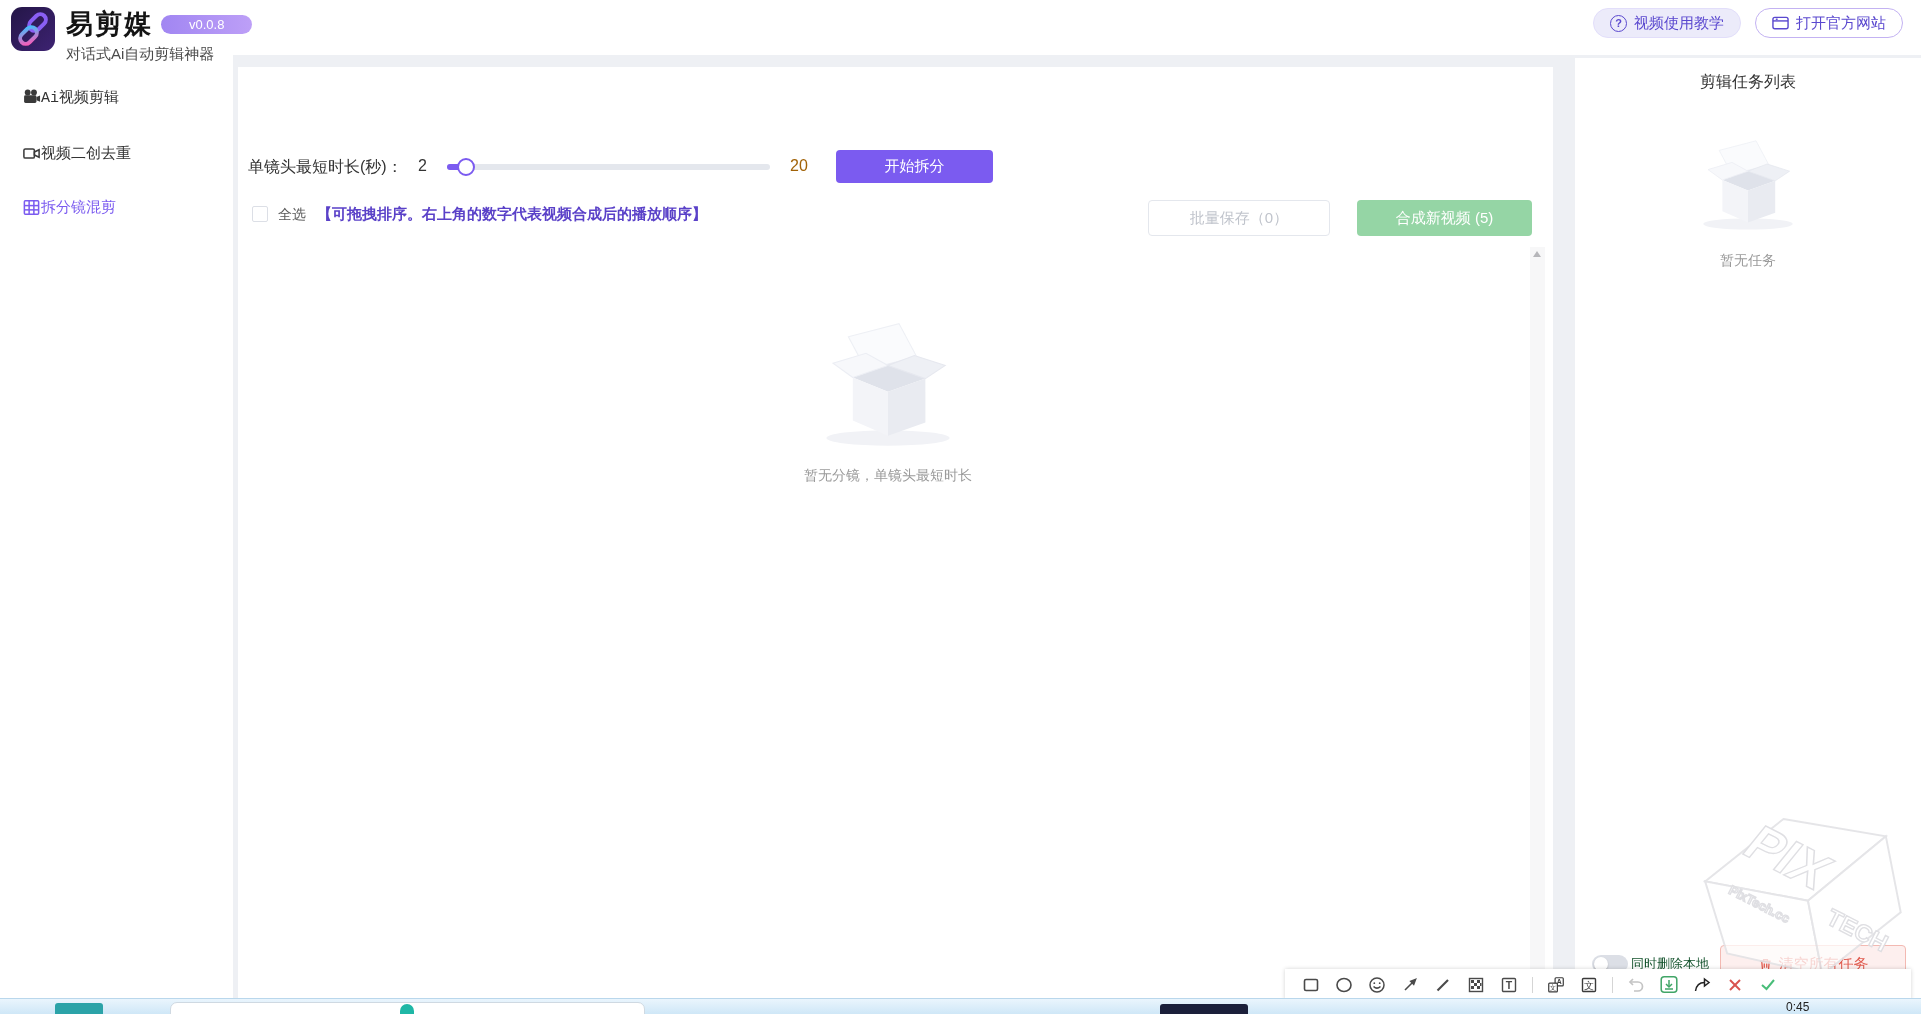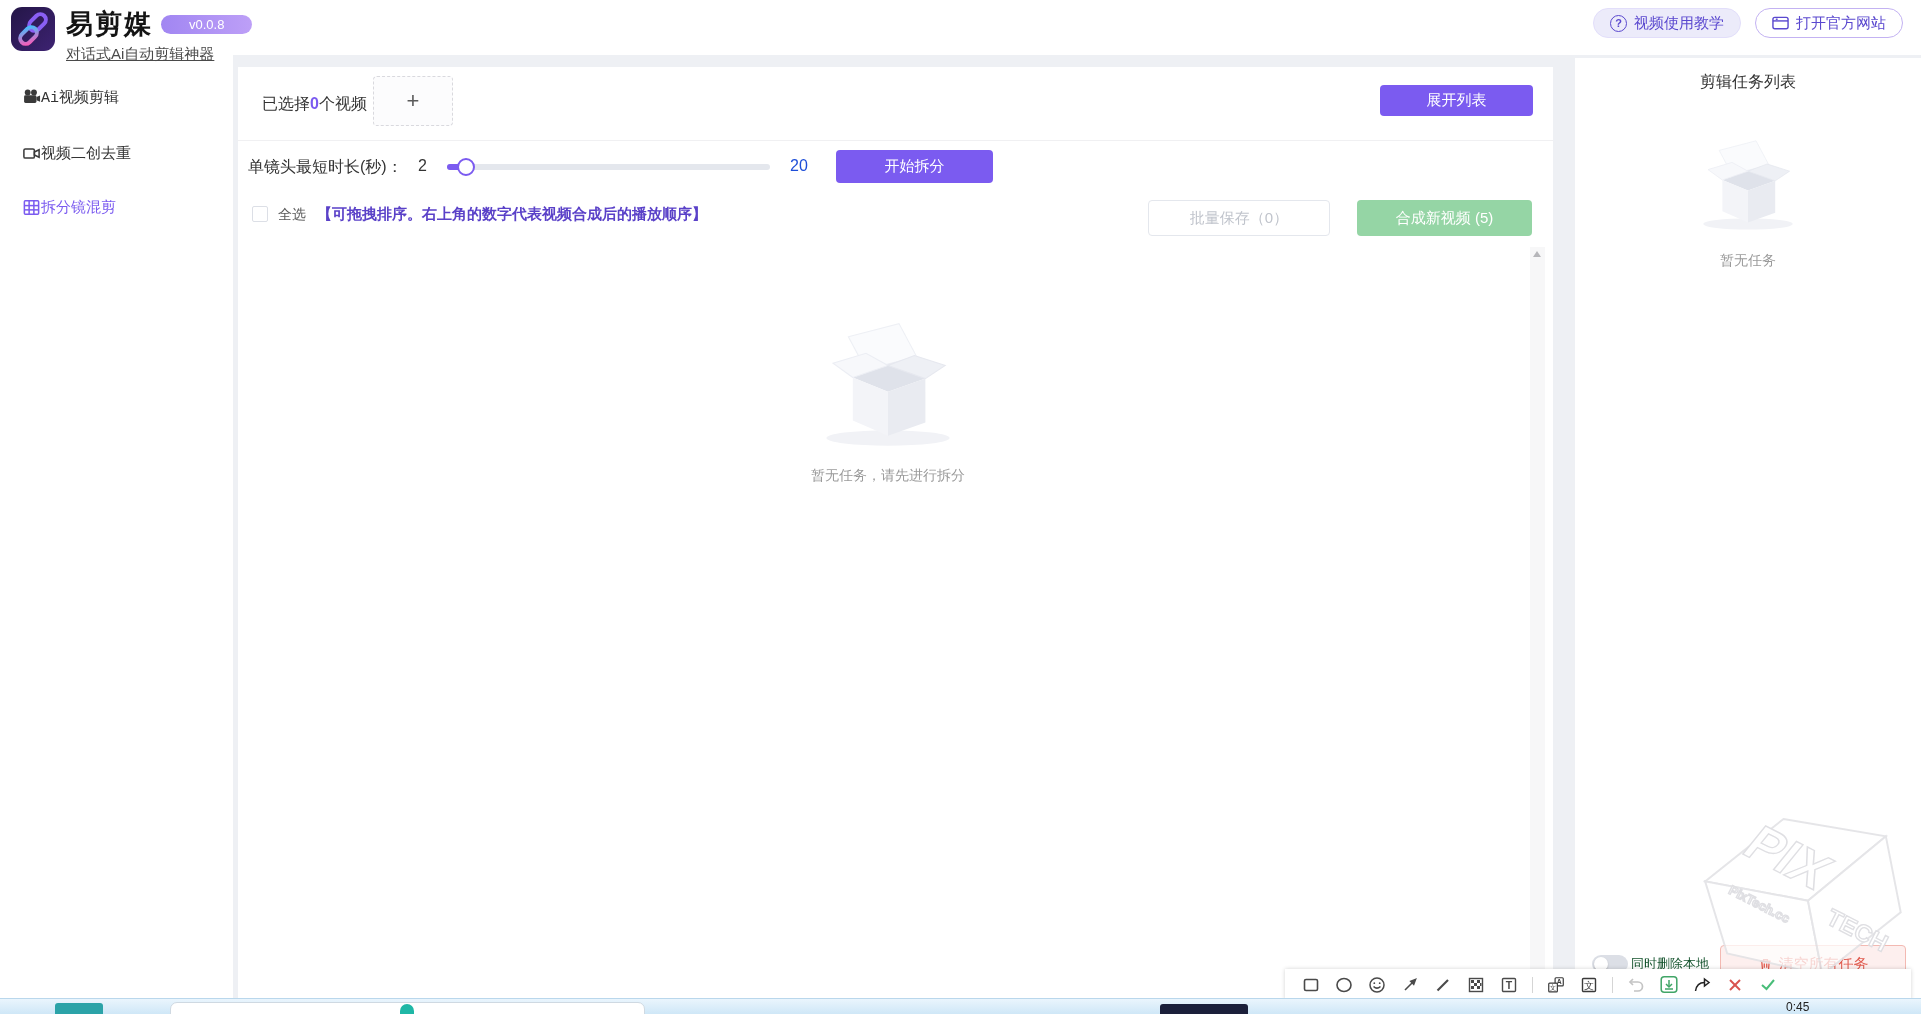--- a/index.html
+++ b/index.html
@@ -8,21 +8,21 @@
   .abs { position:absolute; }
 
   
   .header { left:0; top:0; width:1921px; height:55px; background:#fff; z-index:2; }
   .logo-block { left:10px; top:6px; display:flex; align-items:flex-start; }
   .logo-icon { width:46px; height:46px; border-radius:11px; }
   .logo-texts { margin-left:10px; }
   .logo-line1 { display:flex; align-items:center; }
   .app-title { font-size:27px; font-weight:bold; color:#141414; letter-spacing:2px; }
   .ver-badge { margin-left:8px; background:linear-gradient(90deg,#a186f2,#bd9ff7); color:#fff; font-size:13px; padding:2px 28px; border-radius:12px; }
-  .app-subtitle { font-size:15px; color:#4a4a4a; margin-top:3px;text-decoration:underline; }
+  .app-subtitle { font-size:15px; color:#4a4a4a; margin-top:3px; }
   .header-actions { right:18px; top:8px; display:flex; gap:14px; z-index:3; }
   .pill { height:30px; display:flex; align-items:center; gap:7px; padding:0 16px; border-radius:16px; font-size:15px; cursor:pointer; }
   .pill-help { background:#ecebfa; color:#5a48cf; border:1px solid #e2defa; }
   .pill-site { background:#fff; color:#5a48cf; border:1px solid #c3b2f2; }
   .qmark { width:17px; height:17px; border:1.5px solid #5a48cf; border-radius:50%; font-size:11px; font-weight:bold; display:flex; align-items:center; justify-content:center; }
 
   
   .sidebar { left:0; top:0; width:233px; height:998px; background:#fff; z-index:1; }
   .side-item { position:absolute; left:22px; display:flex; align-items:center; gap:0; font-size:15px; color:#333; cursor:pointer;font-family:Liberation Mono, monospace; }
   .side-item.active { color:#7b5bf0; }
@@ -32,21 +32,21 @@
   .row1 { position:absolute; left:0; top:0; width:1315px; height:74px; border-bottom:1px solid #f0f0f2; }
   .sel-text { position:absolute; left:24px; top:27px; font-size:16px; color:#333; }
   .sel-count { color:#7b5bf0; font-weight:bold; }
   .add-box { position:absolute; left:135px; top:9px; width:80px; height:50px; border:1px dashed #d9d9de; border-radius:4px; background:#fcfcfd; display:flex; align-items:center; justify-content:center; font-size:22px; color:#5a5a5a; cursor:pointer; }
   .btn { display:flex; align-items:center; justify-content:center; border-radius:4px; font-size:15px; cursor:pointer; border:none; }
   .btn-purple { background:#7b5bf0; color:#fff; }
   .expand-btn { position:absolute; left:1142px; top:18px; width:153px; height:31px; }
   .row2 { position:absolute; left:0; top:83px; width:1315px; height:34px; }
   .slider-label { position:absolute; left:10px; top:7px; font-size:16px; color:#333; }
   .slider-min { position:absolute; left:180px; top:7px; font-size:16px; color:#333; }
-  .slider-max { position:absolute; left:552px; top:7px; font-size:16px; color:#1d4ed8;text-align:right; }
+  .slider-max { position:absolute; left:552px; top:7px; font-size:16px; color:#a16207;text-align:right; }
   .slider-track { position:absolute; left:209px; top:14px; width:323px; height:6px; background:#e4e7ed; border-radius:3px; cursor:pointer; }
   .slider-fill { position:absolute; left:0; top:0; width:18px; height:6px; background:#7b5bf0; border-radius:3px; }
   .slider-thumb { position:absolute; left:10px; top:-6px; width:18px; height:18px; background:#fff; border:2px solid #7b5bf0; border-radius:50%; cursor:grab; }
   .start-btn { position:absolute; left:598px; top:0; width:157px; height:33px; }
   .row3 { position:absolute; left:0; top:133px; width:1315px; height:40px; }
   .cbx { position:absolute; left:14px; top:6px; width:16px; height:16px; border:1px solid #dcdfe6; border-radius:2px; background:#fff; cursor:pointer; }
   .select-all { position:absolute; left:40px; top:6px; font-size:14px; color:#5a5a5a; cursor:pointer; }
   .hint { position:absolute; left:79px; top:5px; font-size:15px; font-weight:bold; color:#5a41c8; }
   .batch-btn { position:absolute; left:910px; top:0; width:182px; height:36px; background:#fff; border:1px solid #e4e7ed; color:#c0c4cc; }
   .merge-btn { position:absolute; left:1119px; top:0; width:175px; height:36px; background:#95d5a5; color:#fff; }
@@ -152,29 +152,20 @@
         <line x1="1" y1="4.8" x2="17" y2="4.8"></line>
           <line x1="4" y1="3" x2="6" y2="3"></line>
       </svg>
       <span>打开官方网站</span>
     </div>
   </div>
 </div>
 
 <div class="abs main-card">
 
-  <div class="row1">
-    <div class="sel-text">
-      <span>已选择</span><span class="sel-count">0</span><span>个视频</span>
-    </div>
-    <div class="add-box">
-      <span>+</span>
-    </div>
-    <button class="btn btn-purple expand-btn">展开列表</button>
-  </div>
 
   <div class="row2">
     <span class="slider-label">单镜头最短时长(秒)：</span>
     <span class="slider-min">2</span>
     <div class="slider-track">
       <div class="slider-fill"></div>
       <div class="slider-thumb"></div>
     </div>
     <span class="slider-max">20</span>
     <button class="btn btn-purple start-btn">开始拆分</button>
@@ -192,21 +183,21 @@
     <svg width="162" height="132" viewBox="0 0 140 120">
       <ellipse cx="70" cy="110" rx="56" ry="7" fill="#f1f2f6"></ellipse>
       <polygon points="34,18 80,6 96,36 50,48" fill="#fafbfd" stroke="#eef0f5" stroke-width="1"></polygon>
       <polygon points="50,48 96,36 100,52 56,62" fill="#e9ebf2"></polygon>
       <polygon points="38,55 70,44 104,56 70,68" fill="#dfe2ea"></polygon>
       <polygon points="38,55 20,42 50,33 70,44" fill="#f7f8fb" stroke="#eceef4" stroke-width="1"></polygon>
       <polygon points="104,56 122,44 94,35 70,44" fill="#eef0f5" stroke="#e6e8ef" stroke-width="1"></polygon>
       <polygon points="38,55 70,68 70,108 38,94" fill="#f3f4f8"></polygon>
       <polygon points="70,68 104,56 104,96 70,108" fill="#e9ebf1"></polygon>
     </svg>
-    <div class="empty-text">暂无任务，请先进行拆分</div>
+    <div class="empty-text">暂无分镜，单镜头最短时长</div>
   </div>
 
   <div class="vscroll">
     <div class="arr"></div>
   </div>
 </div>
 
 <div class="abs right-panel">
   <div class="rp-title">剪辑任务列表</div>
   <div class="rp-empty">

